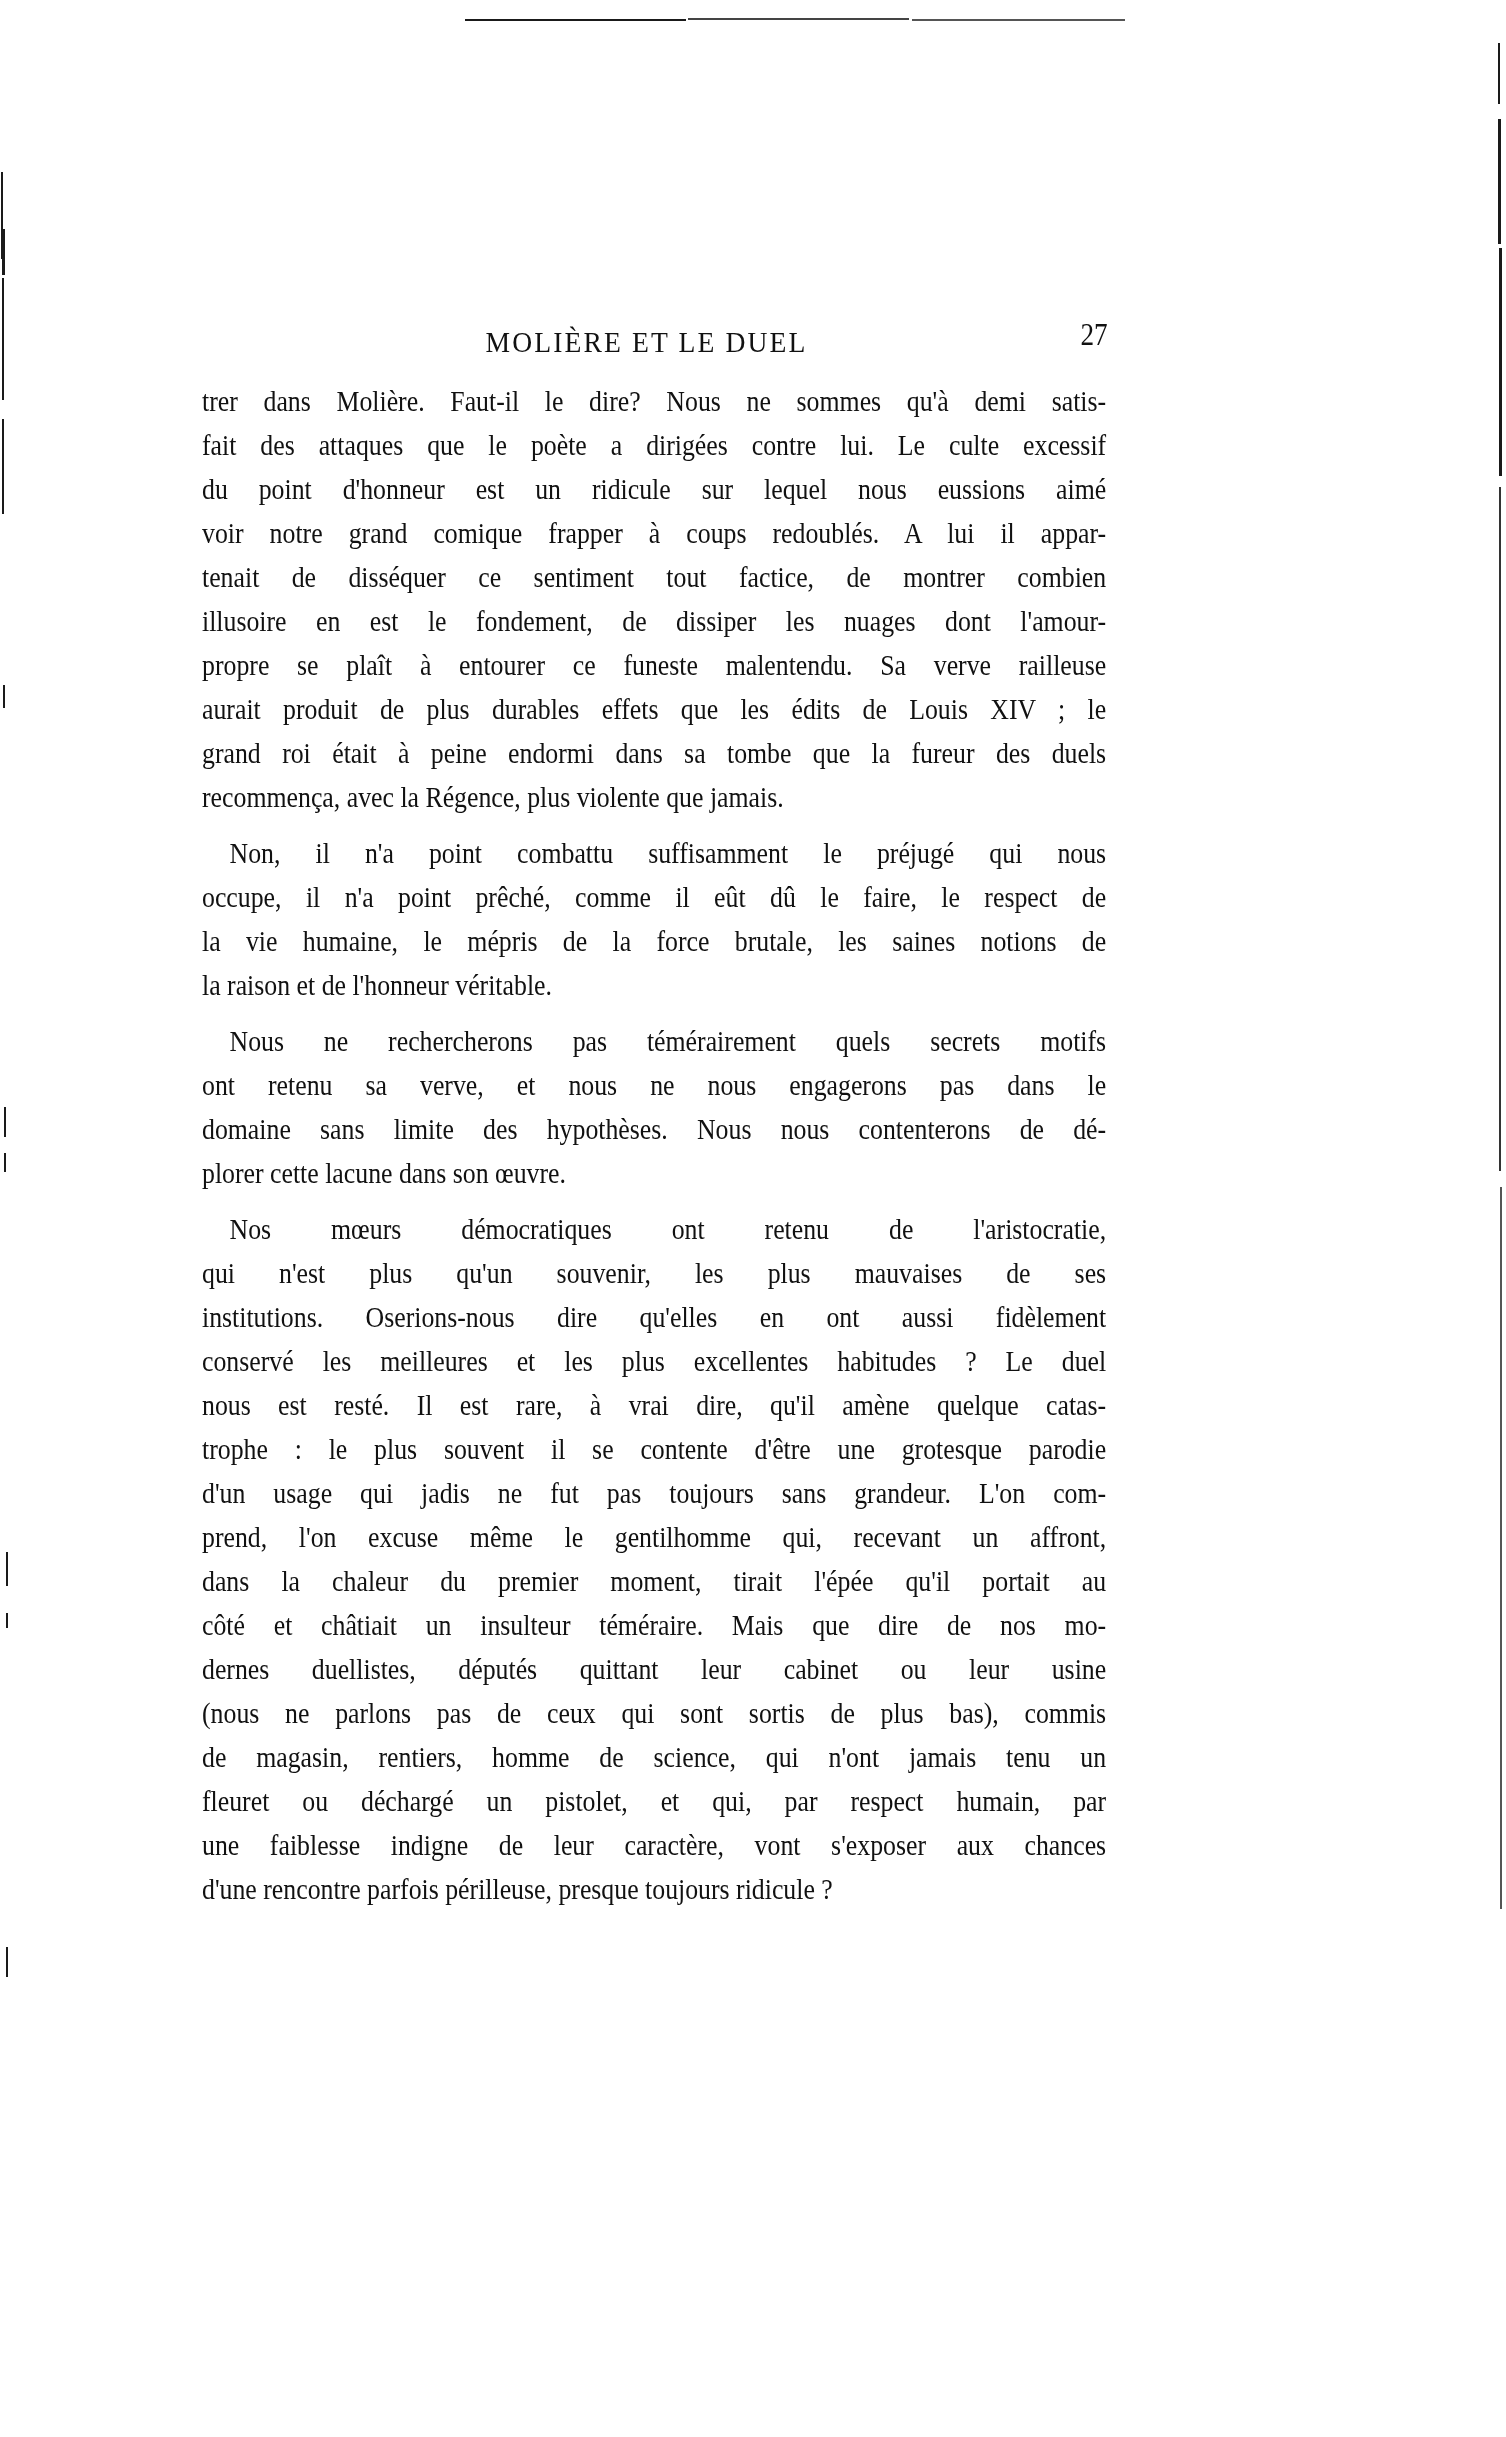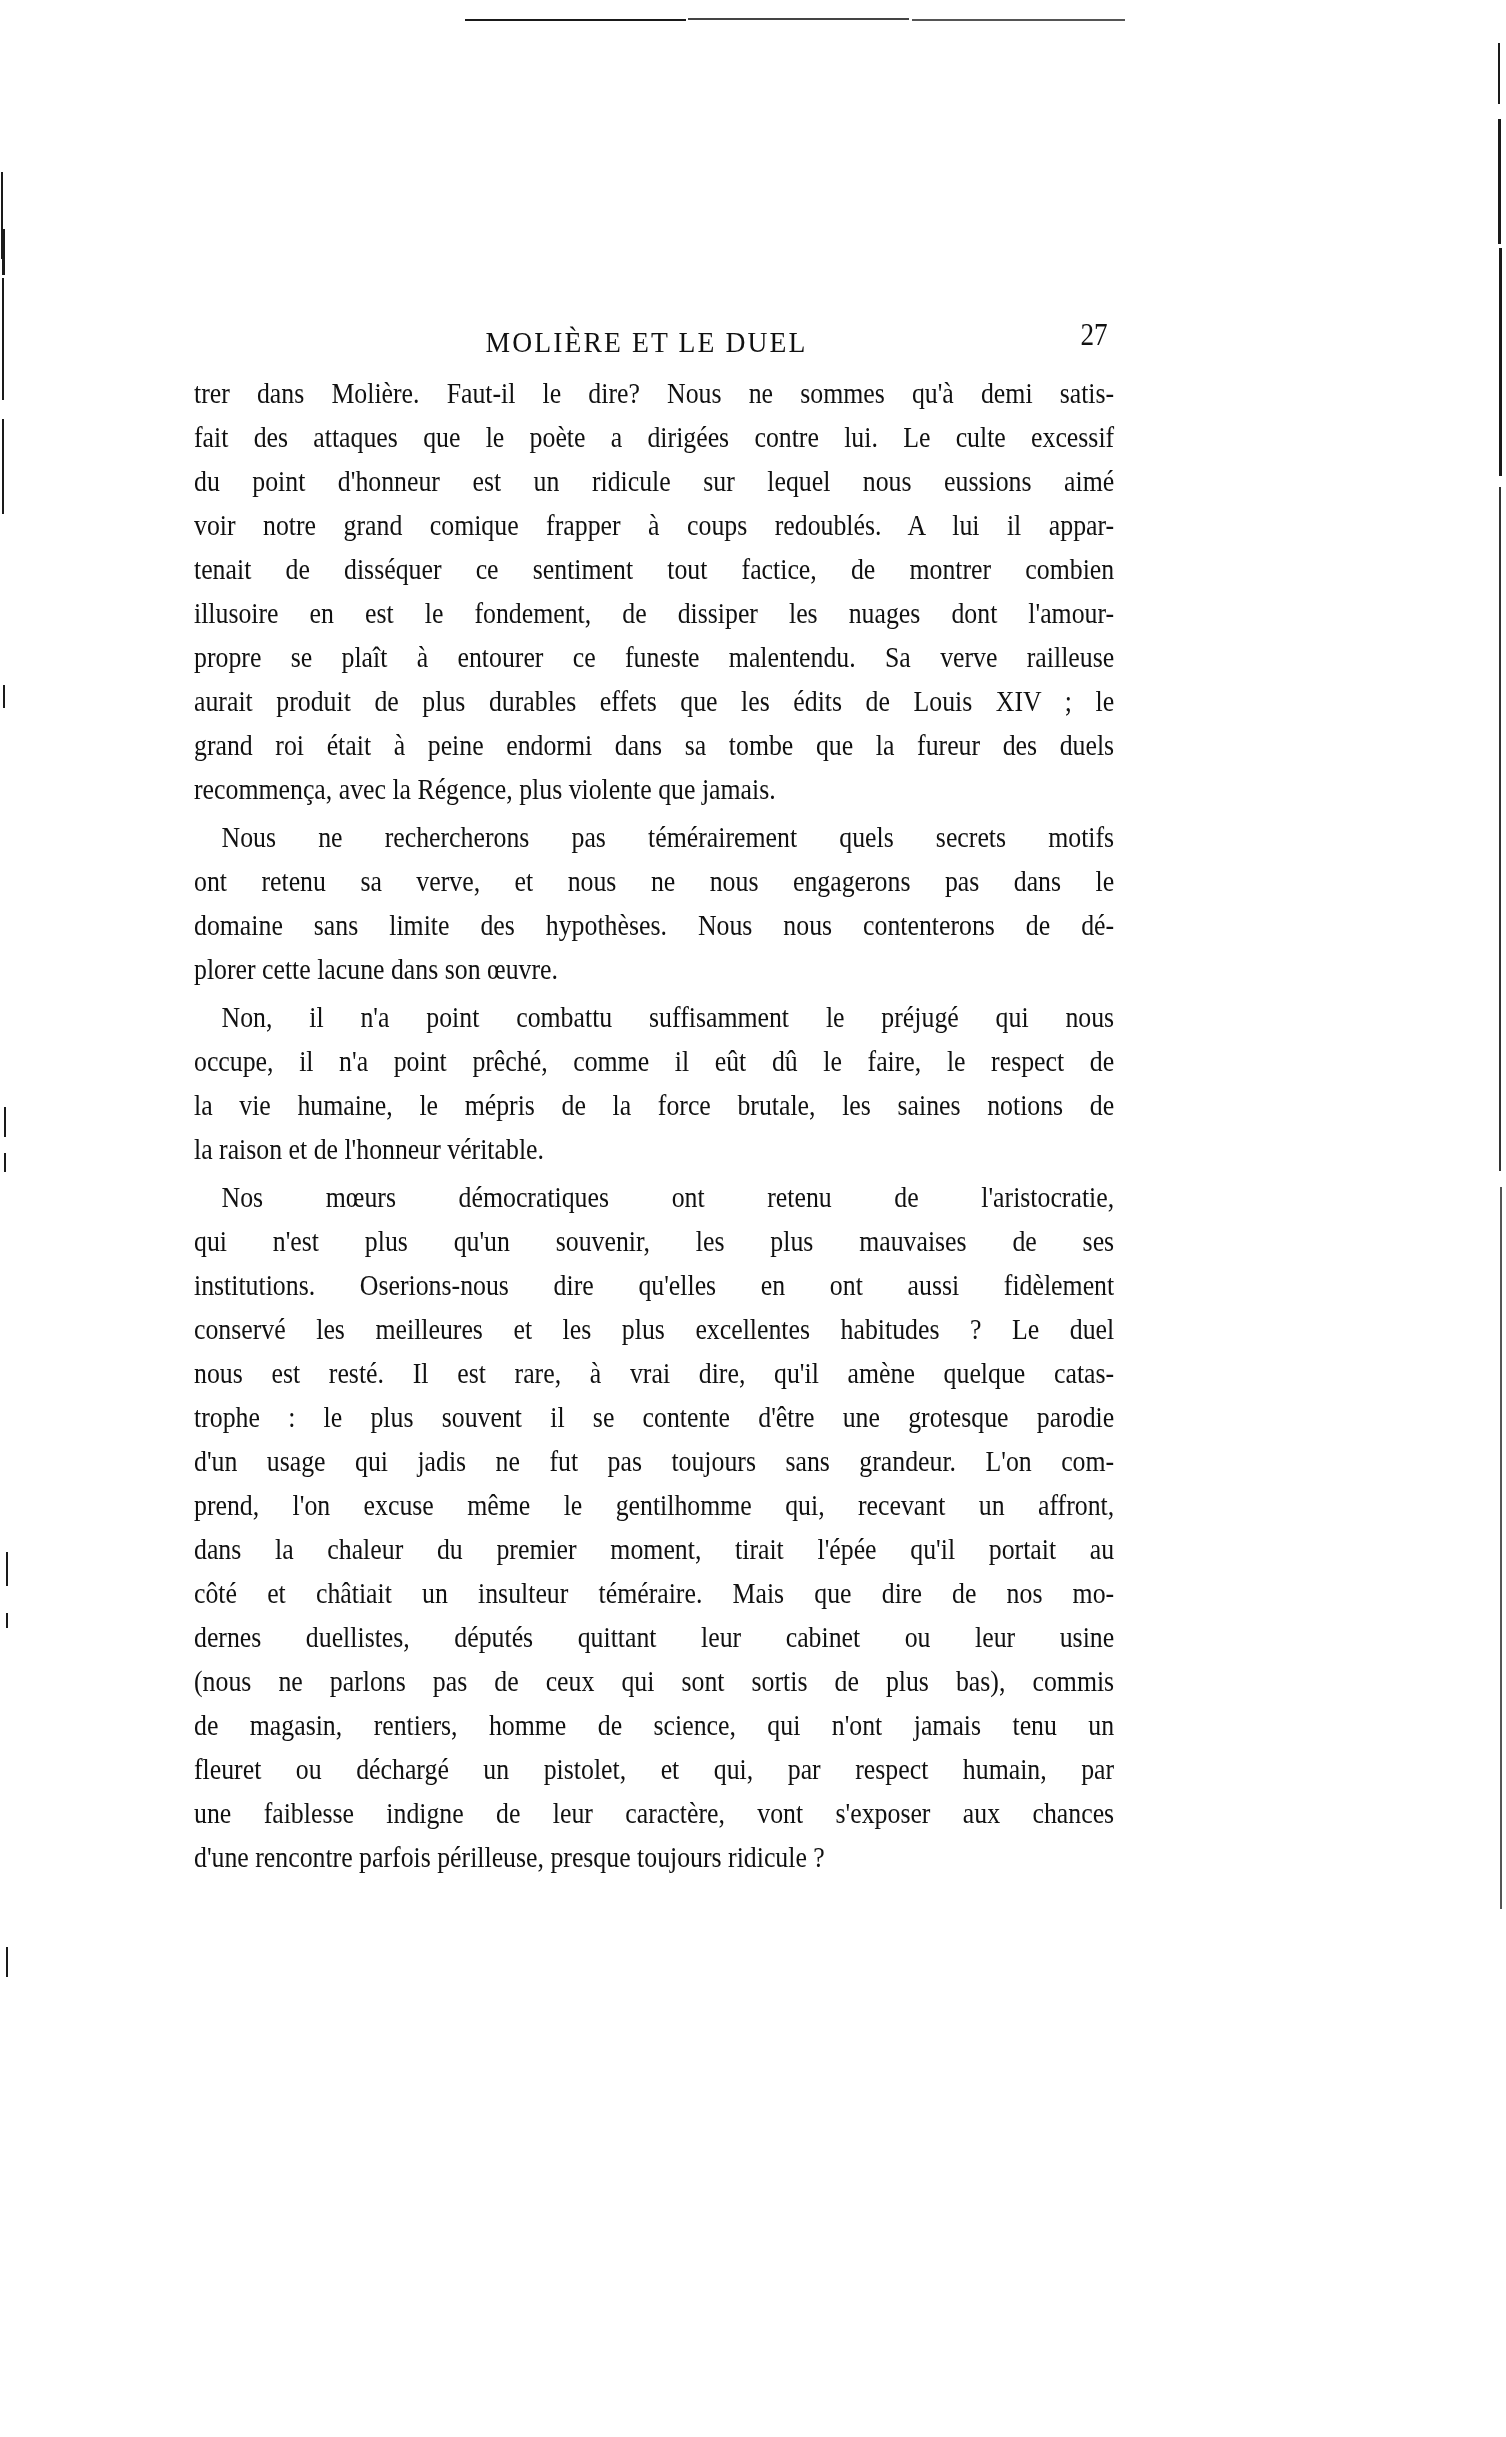--- a/index.html
+++ b/index.html
@@ -74,21 +74,21 @@
     }
 
     
     .text-block {
       position: absolute;
       left: 190px;
       top: 351px;
       width: 928px;
     }
     .para {
-      margin: 4px;
+      margin: 12px;
       font-size: 30px;
       line-height: 44px;
       text-align: justify;
       text-align-last: justify;
       hyphens: none;
     }
     .para .line {
       display: block;
       text-align: justify;
       text-align-last: justify;
@@ -145,31 +145,31 @@
       <span class="line">voir notre grand comique frapper à coups redoublés. A lui il appar-</span>
       <span class="line">tenait de disséquer ce sentiment tout factice, de montrer combien</span>
       <span class="line">illusoire en est le fondement, de dissiper les nuages dont l'amour-</span>
       <span class="line">propre se plaît à entourer ce funeste malentendu. Sa verve railleuse</span>
       <span class="line">aurait produit de plus durables effets que les édits de Louis XIV ; le</span>
       <span class="line">grand roi était à peine endormi dans sa tombe que la fureur des duels</span>
       <span class="line last">recommença, avec la Régence, plus violente que jamais.</span>
     </p>
 
     <p class="para">
+      <span class="line indent">Non, il n'a point combattu suffisamment le préjugé qui nous</span>
+      <span class="line">occupe, il n'a point prêché, comme il eût dû le faire, le respect de</span>
+      <span class="line">la vie humaine, le mépris de la force brutale, les saines notions de</span>
+      <span class="line last">la raison et de l'honneur véritable.</span>
+    </p>
+
+    <p class="para">
       <span class="line indent">Nous ne rechercherons pas témérairement quels secrets motifs</span>
       <span class="line">ont retenu sa verve, et nous ne nous engagerons pas dans le</span>
       <span class="line">domaine sans limite des hypothèses. Nous nous contenterons de dé-</span>
       <span class="line last">plorer cette lacune dans son œuvre.</span>
-    </p>
-
-    <p class="para">
-      <span class="line indent">Non, il n'a point combattu suffisamment le préjugé qui nous</span>
-      <span class="line">occupe, il n'a point prêché, comme il eût dû le faire, le respect de</span>
-      <span class="line">la vie humaine, le mépris de la force brutale, les saines notions de</span>
-      <span class="line last">la raison et de l'honneur véritable.</span>
     </p>
 
 
     <p class="para">
       <span class="line indent">Nos mœurs démocratiques ont retenu de l'aristocratie,</span>
       <span class="line">qui n'est plus qu'un souvenir, les plus mauvaises de ses</span>
       <span class="line">institutions. Oserions-nous dire qu'elles en ont aussi fidèlement</span>
       <span class="line">conservé les meilleures et les plus excellentes habitudes ? Le duel</span>
       <span class="line">nous est resté. Il est rare, à vrai dire, qu'il amène quelque catas-</span>
       <span class="line">trophe : le plus souvent il se contente d'être une grotesque parodie</span>

